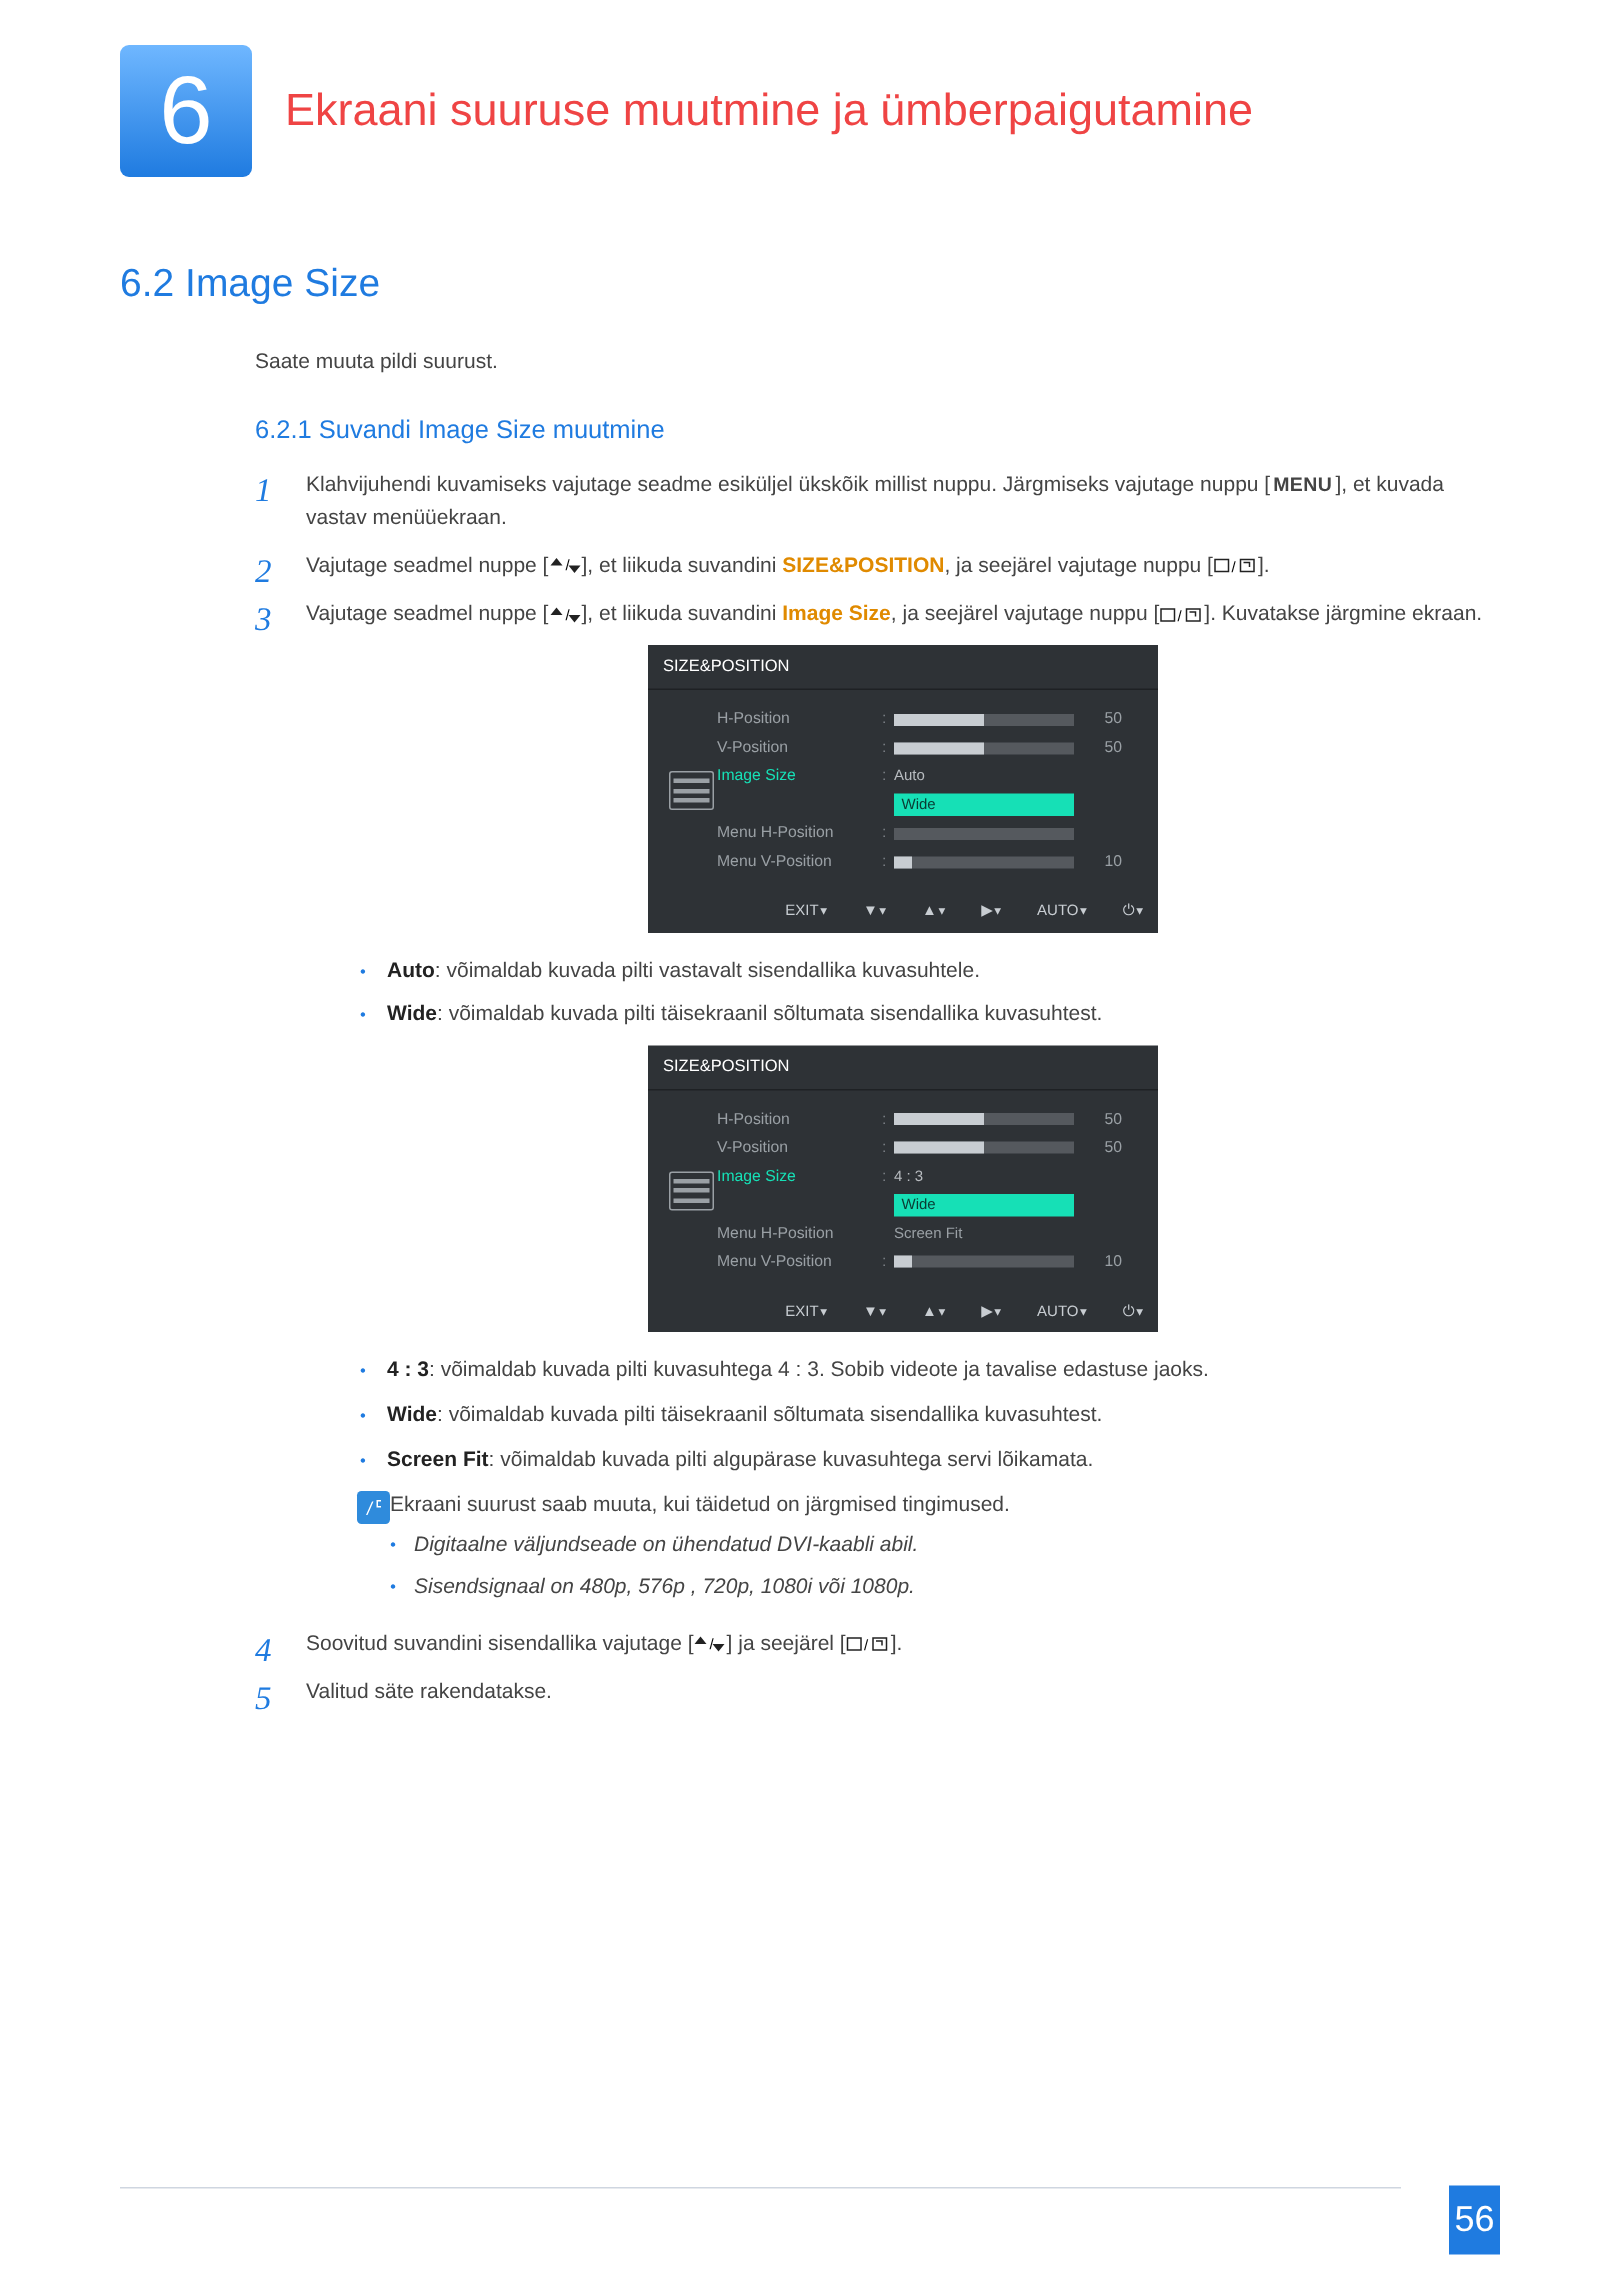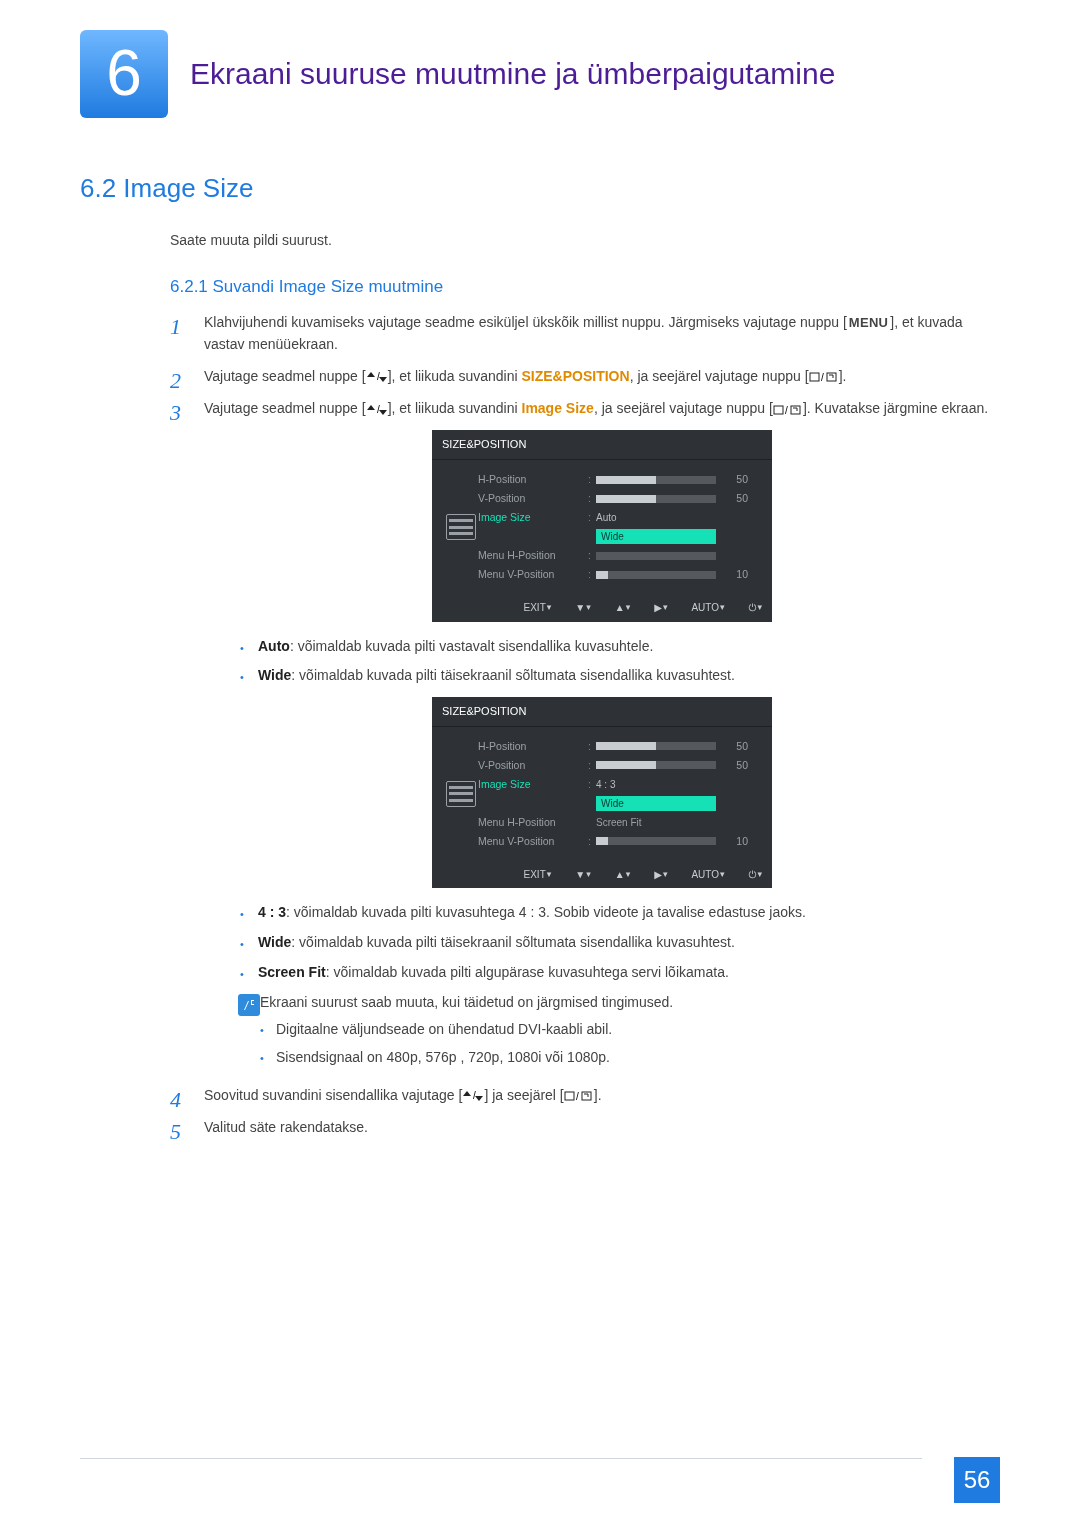--- a/index.html
+++ b/index.html
@@ -30,21 +30,21 @@
     border-radius: 6px;
     display: flex;
     align-items: center;
     justify-content: center;
     color: #fff;
     font-size: 64px;
     font-weight: 400;
     box-shadow: inset 0 -6px 0 rgba(255,255,255,0);
   }
   .chapter-title {
-    color: #4c1d95;
+    color: #ef4444;
     font-size: 30px;
     font-weight: 400;
     line-height: 1.2;
   }
   .section-heading {
     color: #1f7be0;
     font-size: 26px;
     font-weight: 400;
     margin: 50px 0 22px 0;
   }
@@ -156,34 +156,34 @@
   .note-block{
     display:flex;
     margin:6px 0 8px 34px;
   }
   .note-icon{
     width:22px;height:22px;background:#2f8bdc;border-radius:3px;
     display:flex;align-items:center;justify-content:center;
     flex-shrink:0;margin-top:2px;
   }
   .note-icon svg{fill:#fff;}
-  .inner-bullets{list-style:none;padding:0;margin:6px 0 0 0;}
+  .inner-bullets{list-style:none;padding:0;margin:6px 0 0 0;font-style:italic;}
   .inner-bullets li{position:relative;padding-left:16px;margin-bottom:6px;}
   .inner-bullets li:before{content:"•";position:absolute;left:0;color:#1f7be0;font-size:11px;top:3px;}
 
   .page-footer{
     position:absolute;
     bottom:24px;right:80px;left:80px;
     display:flex;justify-content:flex-end;align-items:center;
     gap:0;
     color:#1f7be0;font-size:14.5px;
   }
   .page-footer .divider{height:1px;background:#cfd6e0;flex:1;margin-right:18px;}
   .page-footer .pn{
-    width:46px;height:46px;background:#1f7be0;color:#fff;
+    width:34px;height:46px;background:#1f7be0;color:#fff;
     display:flex;align-items:center;justify-content:center;
     font-size:24px;margin-left:14px;margin-top:43px;
   }
 </style>
 </head>
 <body>
 
 <div class="page">
   <div class="chapter-header">
     <div class="chapter-badge">6</div>

